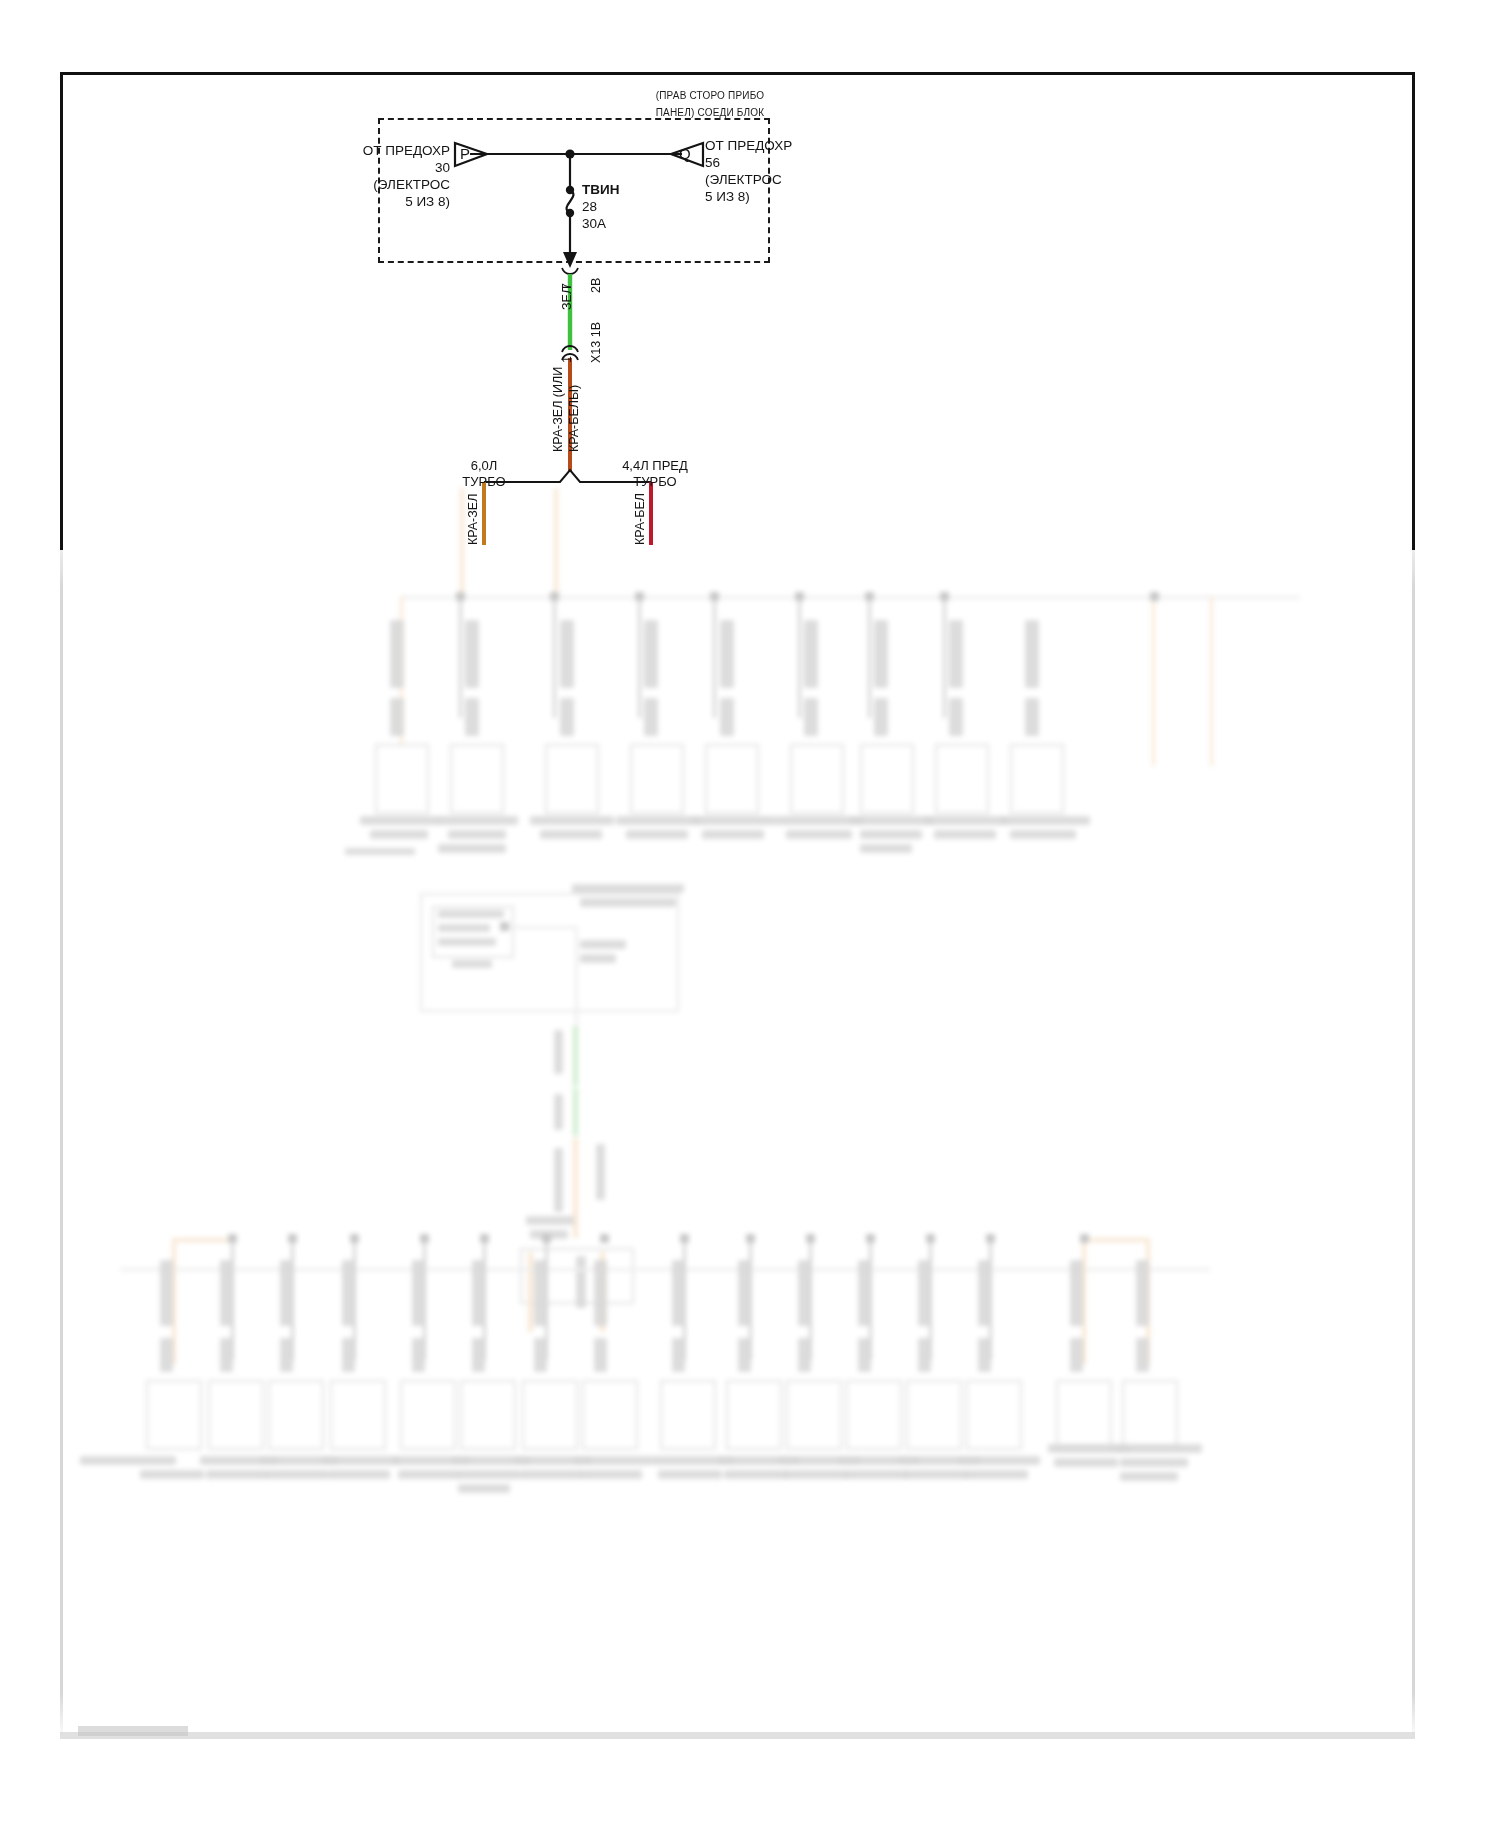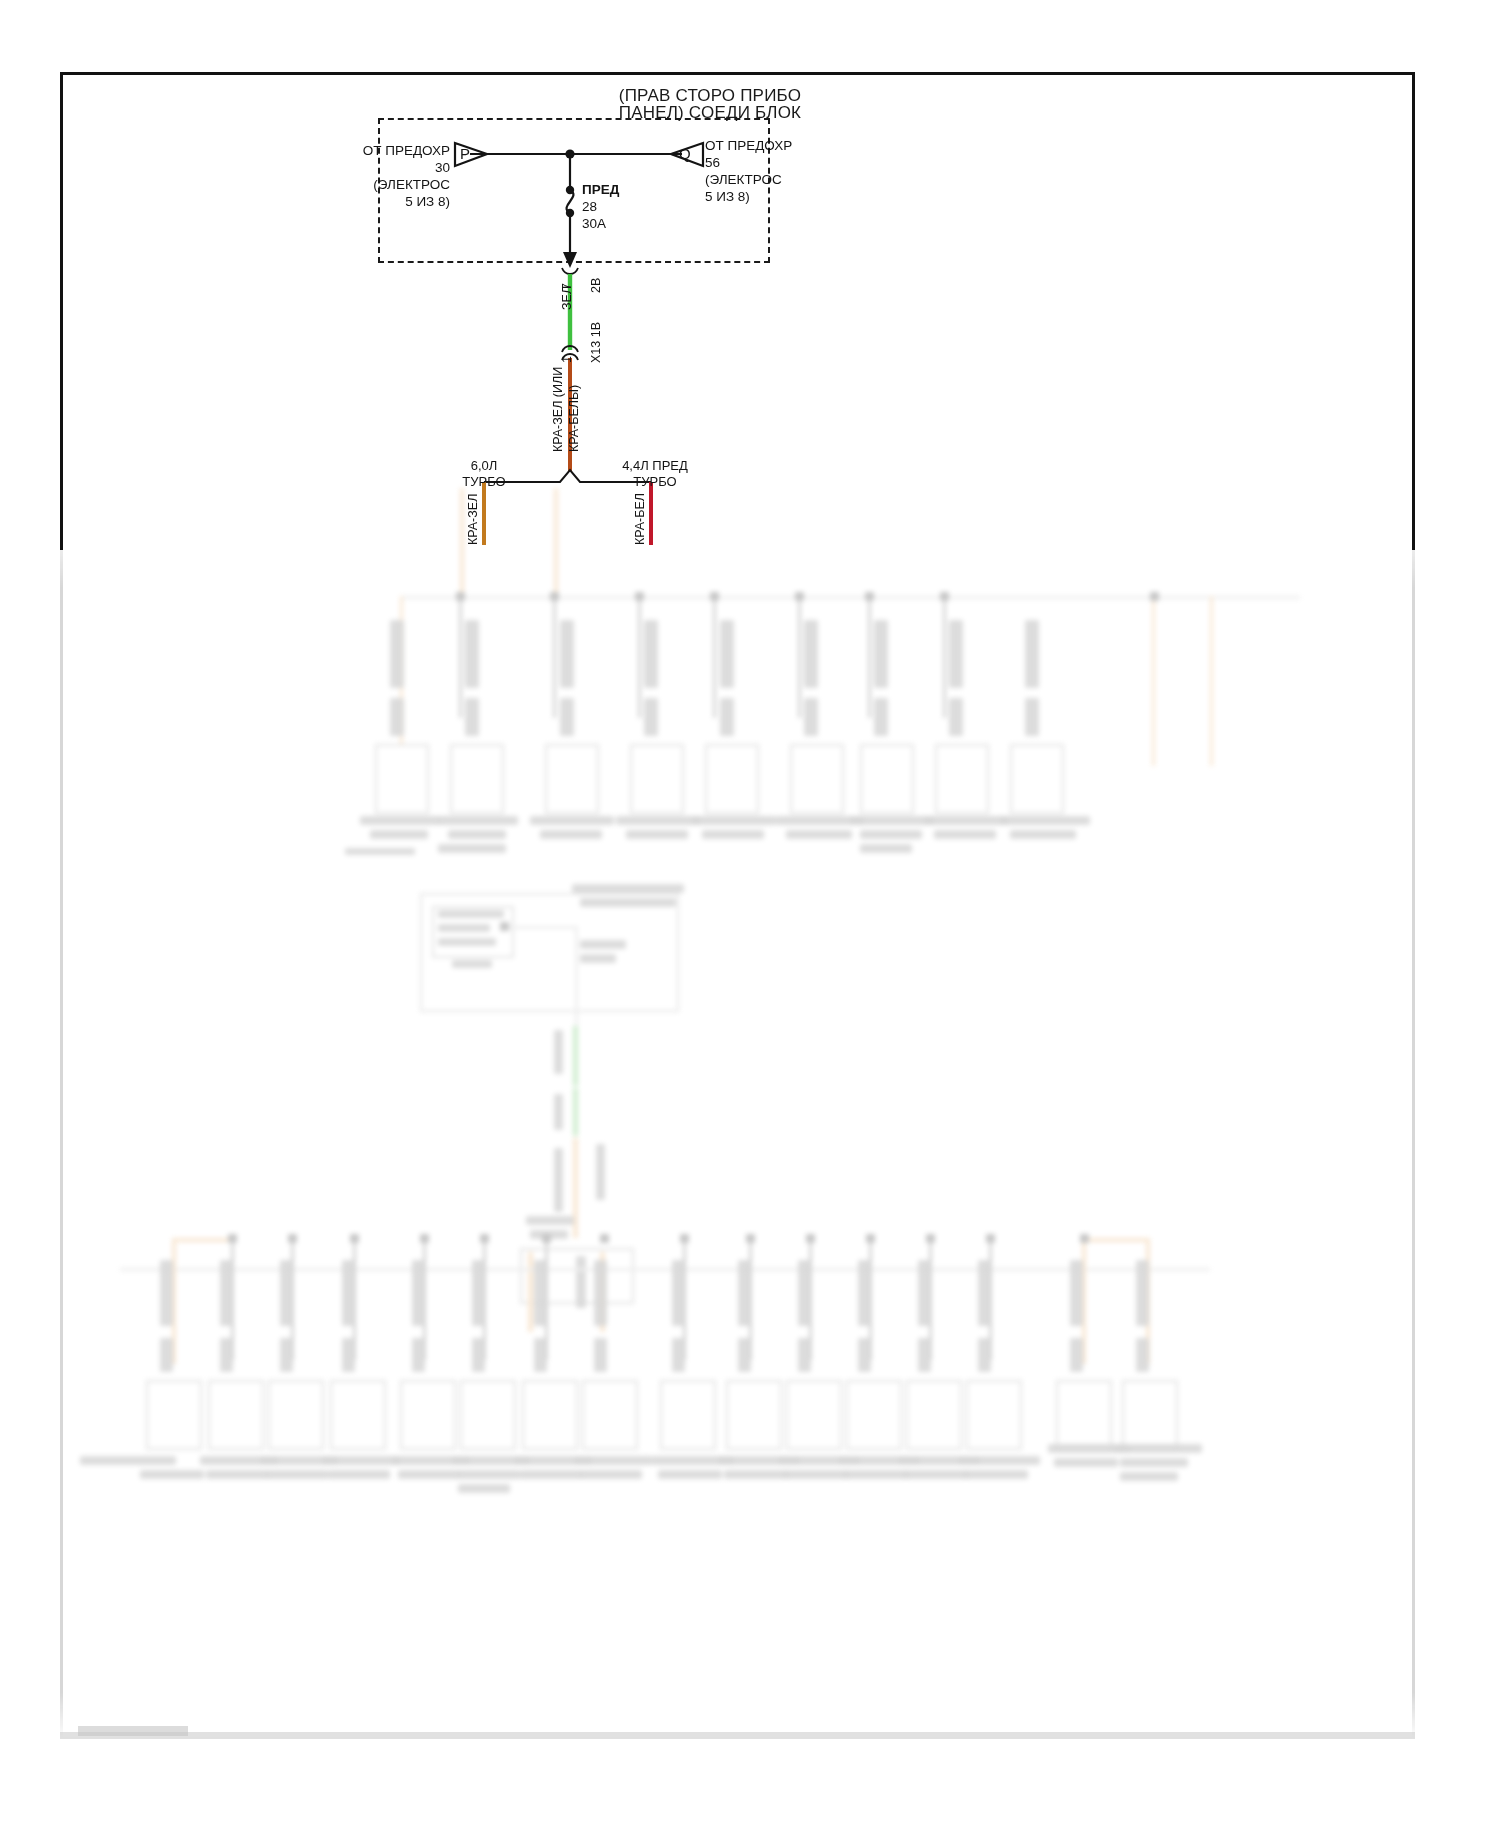--- a/index.html
+++ b/index.html
@@ -28,21 +28,21 @@
     position:absolute;left:60px;top:1732px;width:1355px;height:7px;background:#c9c9c9;opacity:.55;
   }
   .frame-bottom-tab{
     position:absolute;left:78px;top:1726px;width:110px;height:10px;background:#c4c4c4;opacity:.6;
   }
 
   
   .sharp{position:absolute;left:0;top:0;width:1500px;height:560px;}
 
   .hdr{
-    position:absolute;text-align:center;font-size:17px;color:#1a1a1a;
+    position:absolute;text-align:center;font-size:10px;color:#1a1a1a;
     line-height:17px;letter-spacing:.2px;white-space:pre-line;font-weight:400;
   }
 
   .dashbox{
     position:absolute;left:378px;top:118px;width:392px;height:145px;
     border:2.5px dashed #1a1a1a;box-sizing:border-box;background:transparent;
   }
 
   .lbl{position:absolute;font-size:13.5px;color:#141414;line-height:16.5px;white-space:pre-line;}
   .lbl.r{text-align:right;}
@@ -129,21 +129,21 @@
     <div class="lbl r" style="left:240px;top:143px;width:210px;">ОТ ПРЕДОХР</div>
     <div class="lbl r" style="left:240px;top:160px;width:210px;">30</div>
     <div class="lbl r" style="left:240px;top:177px;width:210px;">(ЭЛЕКТРОС</div>
     <div class="lbl r" style="left:240px;top:194px;width:210px;">5 ИЗ 8)</div>
 
     <div class="lbl l" style="left:705px;top:138px;width:210px;">ОТ ПРЕДОХР</div>
     <div class="lbl l" style="left:705px;top:155px;width:210px;">56</div>
     <div class="lbl l" style="left:705px;top:172px;width:210px;">(ЭЛЕКТРОС</div>
     <div class="lbl l" style="left:705px;top:189px;width:210px;">5 ИЗ 8)</div>
 
-    <div class="lbl l" style="left:582px;top:182px;width:120px;font-weight:700;">ПРЕД</div>
+    <div class="lbl l" style="left:582px;top:182px;width:120px;font-weight:700;">ТВИН</div>
     <div class="lbl l" style="left:582px;top:199px;width:120px;">28</div>
     <div class="lbl l" style="left:582px;top:216px;width:120px;">30А</div>
 
     <div class="wirelabel" style="left:560px;top:310px;">ЗЕЛ</div>
     <div class="wirelabel" style="left:560px;top:290px;">7</div>
     <div class="wirelabel" style="left:589px;top:293px;">2В</div>
 
     <div class="wirelabel" style="left:589px;top:363px;">X13 1В</div>
     <div class="wirelabel" style="left:560px;top:363px;">1</div>
 

